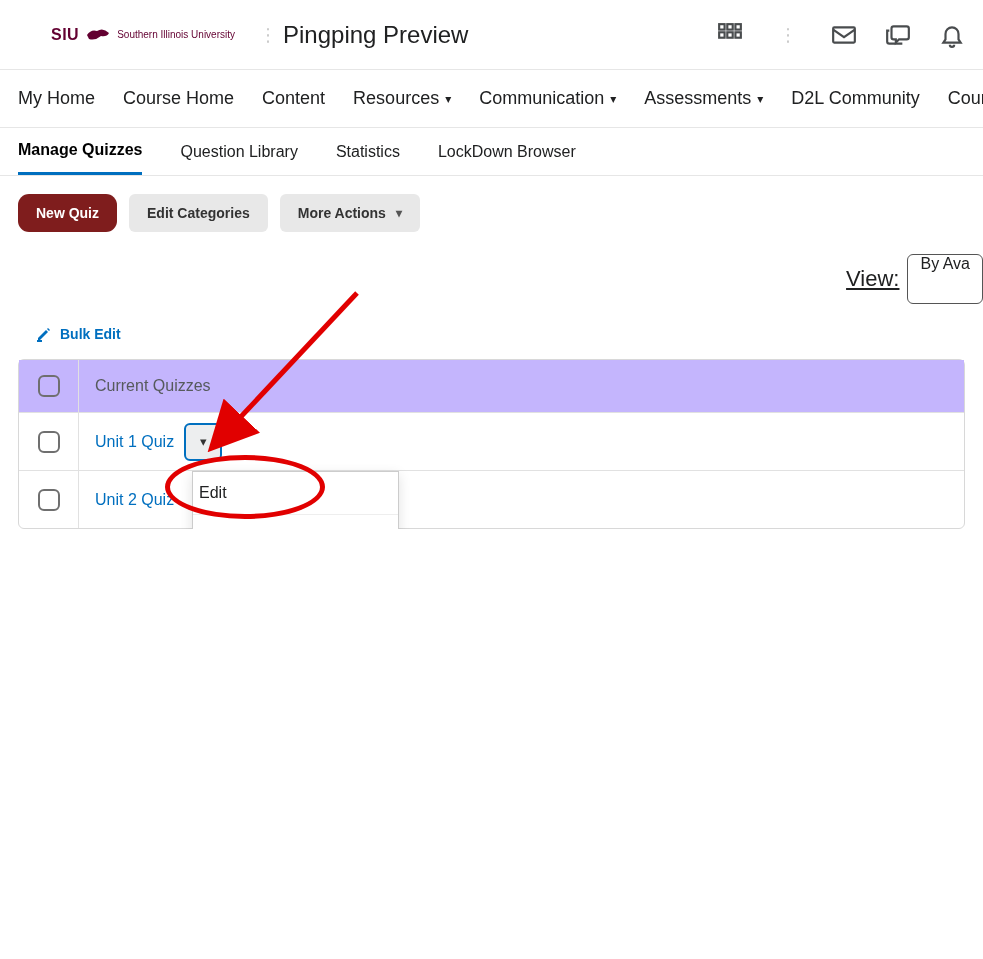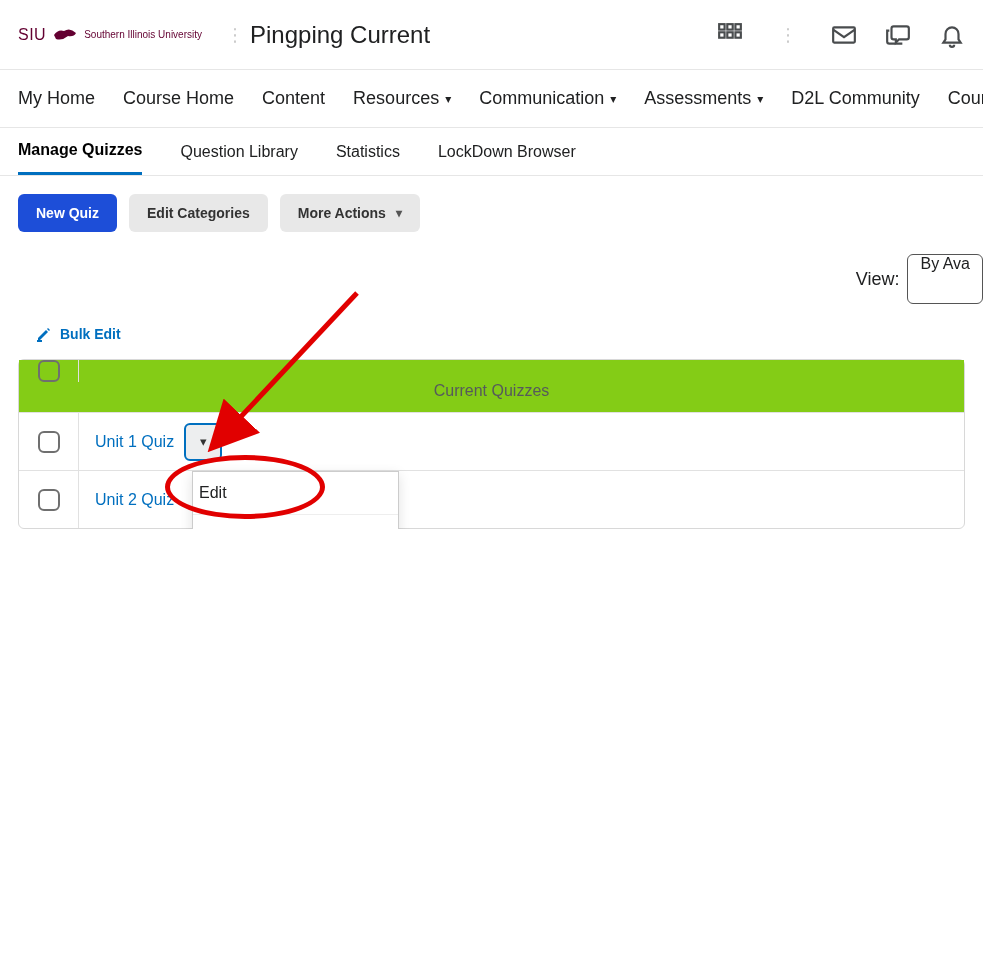--- a/index.html
+++ b/index.html
@@ -20,23 +20,24 @@
     border-bottom: 1px solid #e6e6e6;
   }
   .logo {
     display: flex;
     align-items: center;
     gap: 6px;
     margin-right: 16px;
   }
   .logo-mark {
     color: #630031;
-    font-weight: 400;
+    font-weight: 700;
     font-size: 16px;
     letter-spacing: 0.5px;
+    margin-left: 33px;
   }
   .logo-sub {
     color: #630031;
     font-size: 10px;
   }
   .vdots {
     color: #c9c9c9;
     letter-spacing: -2px;
     font-size: 18px;
     margin: 0 8px;
@@ -101,32 +102,32 @@
     padding: 0 18px;
     border-radius: 6px;
     display: inline-flex;
     align-items: center;
     gap: 10px;
     font-weight: 700;
     font-size: 14px;
     cursor: pointer;
     border: none;
   }
-  .btn-primary { background: #1d4ed8; color: #fff; }
+  .btn-primary { background: #7f1d1d; color: #fff; border-radius: 11px; }
   .btn-secondary { background: #e8e8e8; color: #333; }
   .btn-caret { font-size: 12px; color: #555; }
   
   .view-row {
     display: flex;
     justify-content: flex-end;
     align-items: center;
     padding: 4px 0 18px 18px;
     gap: 8px;
   }
-  .view-label { font-size: 18px; }
+  .view-label { font-size: 22px; text-decoration: underline; }
   .view-select {
     border: 1px solid #555;
     border-radius: 6px;
     height: 50px;
     padding: 0 12px;
     font-size: 16px;
     min-width: 52px;
     white-space: nowrap;
     overflow: hidden;
   }
@@ -152,23 +153,22 @@
   }
   .qt-row {
     display: flex;
     align-items: center;
     min-height: 58px;
     position: relative;
     border-top: 1px solid #e1e1e1;
   }
   .qt-row:first-child { border-top: none; }
   .qt-header {
-    background: #84cc16;
+    background: #c4b5fd;
     min-height: 52px;
-    flex-direction: column;
   }
   .qt-cell-check {
     width: 60px;
     display: flex;
     align-items: center;
     justify-content: center;
     border-right: 1px solid #e1e1e1;
     align-self: stretch;
   }
   .chk {
@@ -236,21 +236,21 @@
 
 <div class="topbar">
   <div class="logo">
     <span class="logo-mark">SIU</span>
     <svg width="26" height="16" viewBox="0 0 26 16">
         <path d="M2 8 Q6 2 12 4 Q18 0 24 6 Q22 10 16 9 Q10 14 4 12 Z" fill="#630031"></path>
       </svg>
     <span class="logo-sub">Southern Illinois University</span>
   </div>
   <span class="vdots">⋮</span>
-  <span class="course-title">Pingping Current</span>
+  <span class="course-title">Pingping Preview</span>
   <div class="top-spacer"></div>
   <div class="top-icons">
     <span class="top-icon">
       <svg viewBox="0 0 24 24" fill="none" stroke="currentColor" stroke-width="2">
           <rect x="2" y="2" width="5" height="5"></rect>
           <rect x="9.5" y="2" width="5" height="5"></rect>
           <rect x="17" y="2" width="5" height="5"></rect>
           <rect x="2" y="9.5" width="5" height="5"></rect>
           <rect x="9.5" y="9.5" width="5" height="5"></rect>
           <rect x="17" y="9.5" width="5" height="5"></rect>

